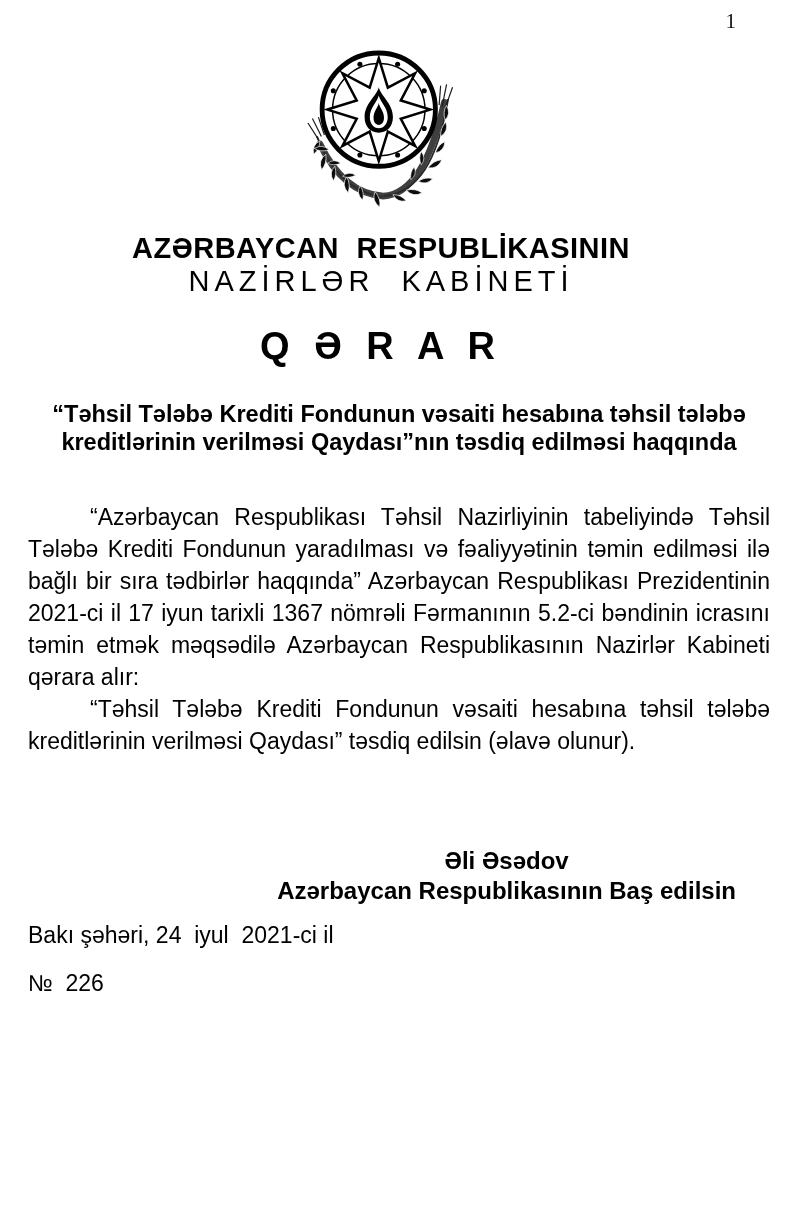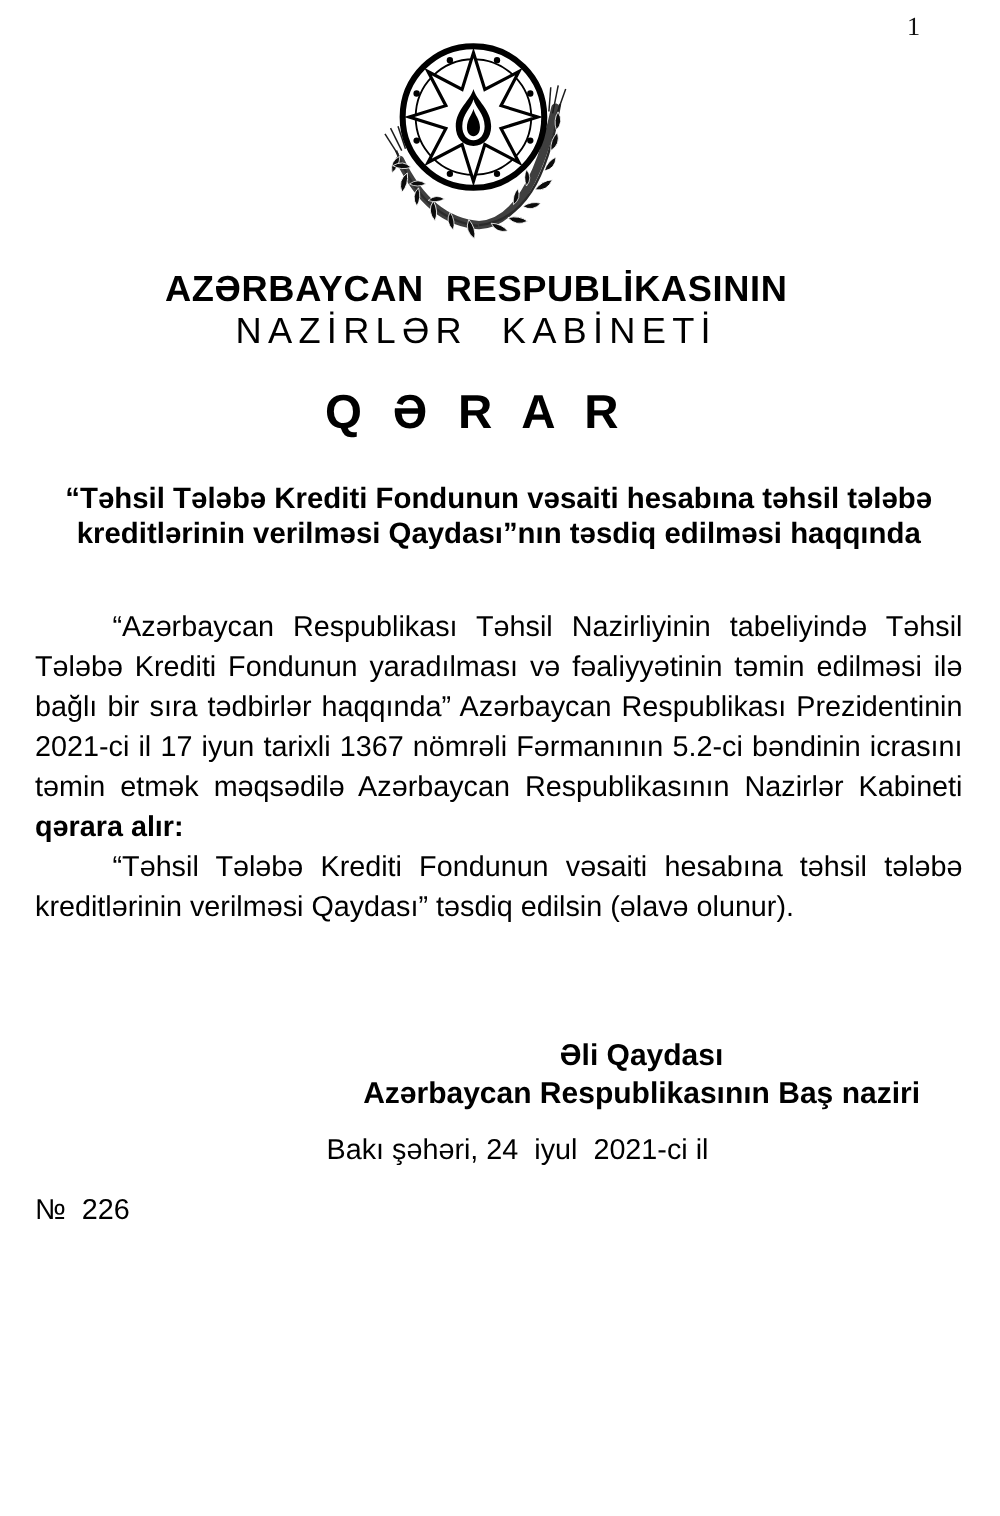--- a/index.html
+++ b/index.html
@@ -16,21 +16,21 @@
   .page-number {
     position: absolute;
     top: 9px;
     right: 64px;
     font-family: "Liberation Serif", serif;
     font-size: 21px;
     color: #111;
   }
   .top-block {
     width: 762px;
-    padding-top: 34px;
+    padding-top: 50px;
     text-align: center;
   }
   .emblem { display: flex; justify-content: center; }
   .emblem svg { width: 150px; height: 158px; display: block; }
   .org-line1 {
     margin-top: 24px;
     font-size: 29px;
     font-weight: bold;
     letter-spacing: 0.5px;
     word-spacing: 9px;
@@ -65,40 +65,39 @@
     width: 742px;
     margin: 45px 0 0 28px;
     font-size: 23px;
     line-height: 32px;
   }
   .para {
     margin: 0;
     text-align: justify;
     text-indent: 62px;
   }
-  .para b { font-weight: bold; }
+  .para b { font-weight: normal; }
   .signature {
     width: 742px;
     margin: 89px 0 0 28px;
     display: flex;
     justify-content: flex-end;
   }
   .signature-inner {
     text-align: center;
     font-size: 24px;
     font-weight: bold;
     line-height: 30px;
     margin-right: 34px;
   }
   .place-date {
     margin: 16px 0 0 28px;
     font-size: 23px;
     line-height: 27px;
     white-space: pre-wrap;
-    text-align: center;
   }
   .doc-number {
     margin: 21px 0 16px 28px;
     font-size: 23px;
     line-height: 27px;
     white-space: pre-wrap;
   }
 </style>
 </head>
 <body>
@@ -180,21 +179,21 @@
 
   <h1 class="decree-title">“Təhsil Tələbə Krediti Fondunun vəsaiti hesabına təhsil tələbə kreditlərinin verilməsi Qaydası”nın təsdiq edilməsi haqqında</h1>
 
   <div class="body-text">
     <p class="para"><span>“Azərbaycan Respublikası Təhsil Nazirliyinin tabeliyində Təhsil Tələbə Krediti Fondunun yaradılması və fəaliyyətinin təmin edilməsi ilə bağlı bir sıra tədbirlər haqqında” Azərbaycan Respublikası Prezidentinin 2021-ci il 17 iyun tarixli 1367 nömrəli Fərmanının 5.2-ci bəndinin icrasını təmin etmək məqsədilə Azərbaycan Respublikasının Nazirlər Kabineti </span><b>qərara alır:</b></p>
     <p class="para">“Təhsil Tələbə Krediti Fondunun vəsaiti hesabına təhsil tələbə kreditlərinin verilməsi Qaydası” təsdiq edilsin (əlavə olunur).</p>
   </div>
 
   <div class="signature">
     <div class="signature-inner">
-      <div>Əli Qaydası</div>
-      <div>Azərbaycan Respublikasının Baş naziri</div>
+      <div>Əli Əsədov</div>
+      <div>Azərbaycan Respublikasının Baş edilsin</div>
     </div>
   </div>
 
   <div class="place-date">Bakı şəhəri, 24  iyul  2021-ci il</div>
   <div class="doc-number">№  226</div>
 
 </div>
 
 </body></html>

